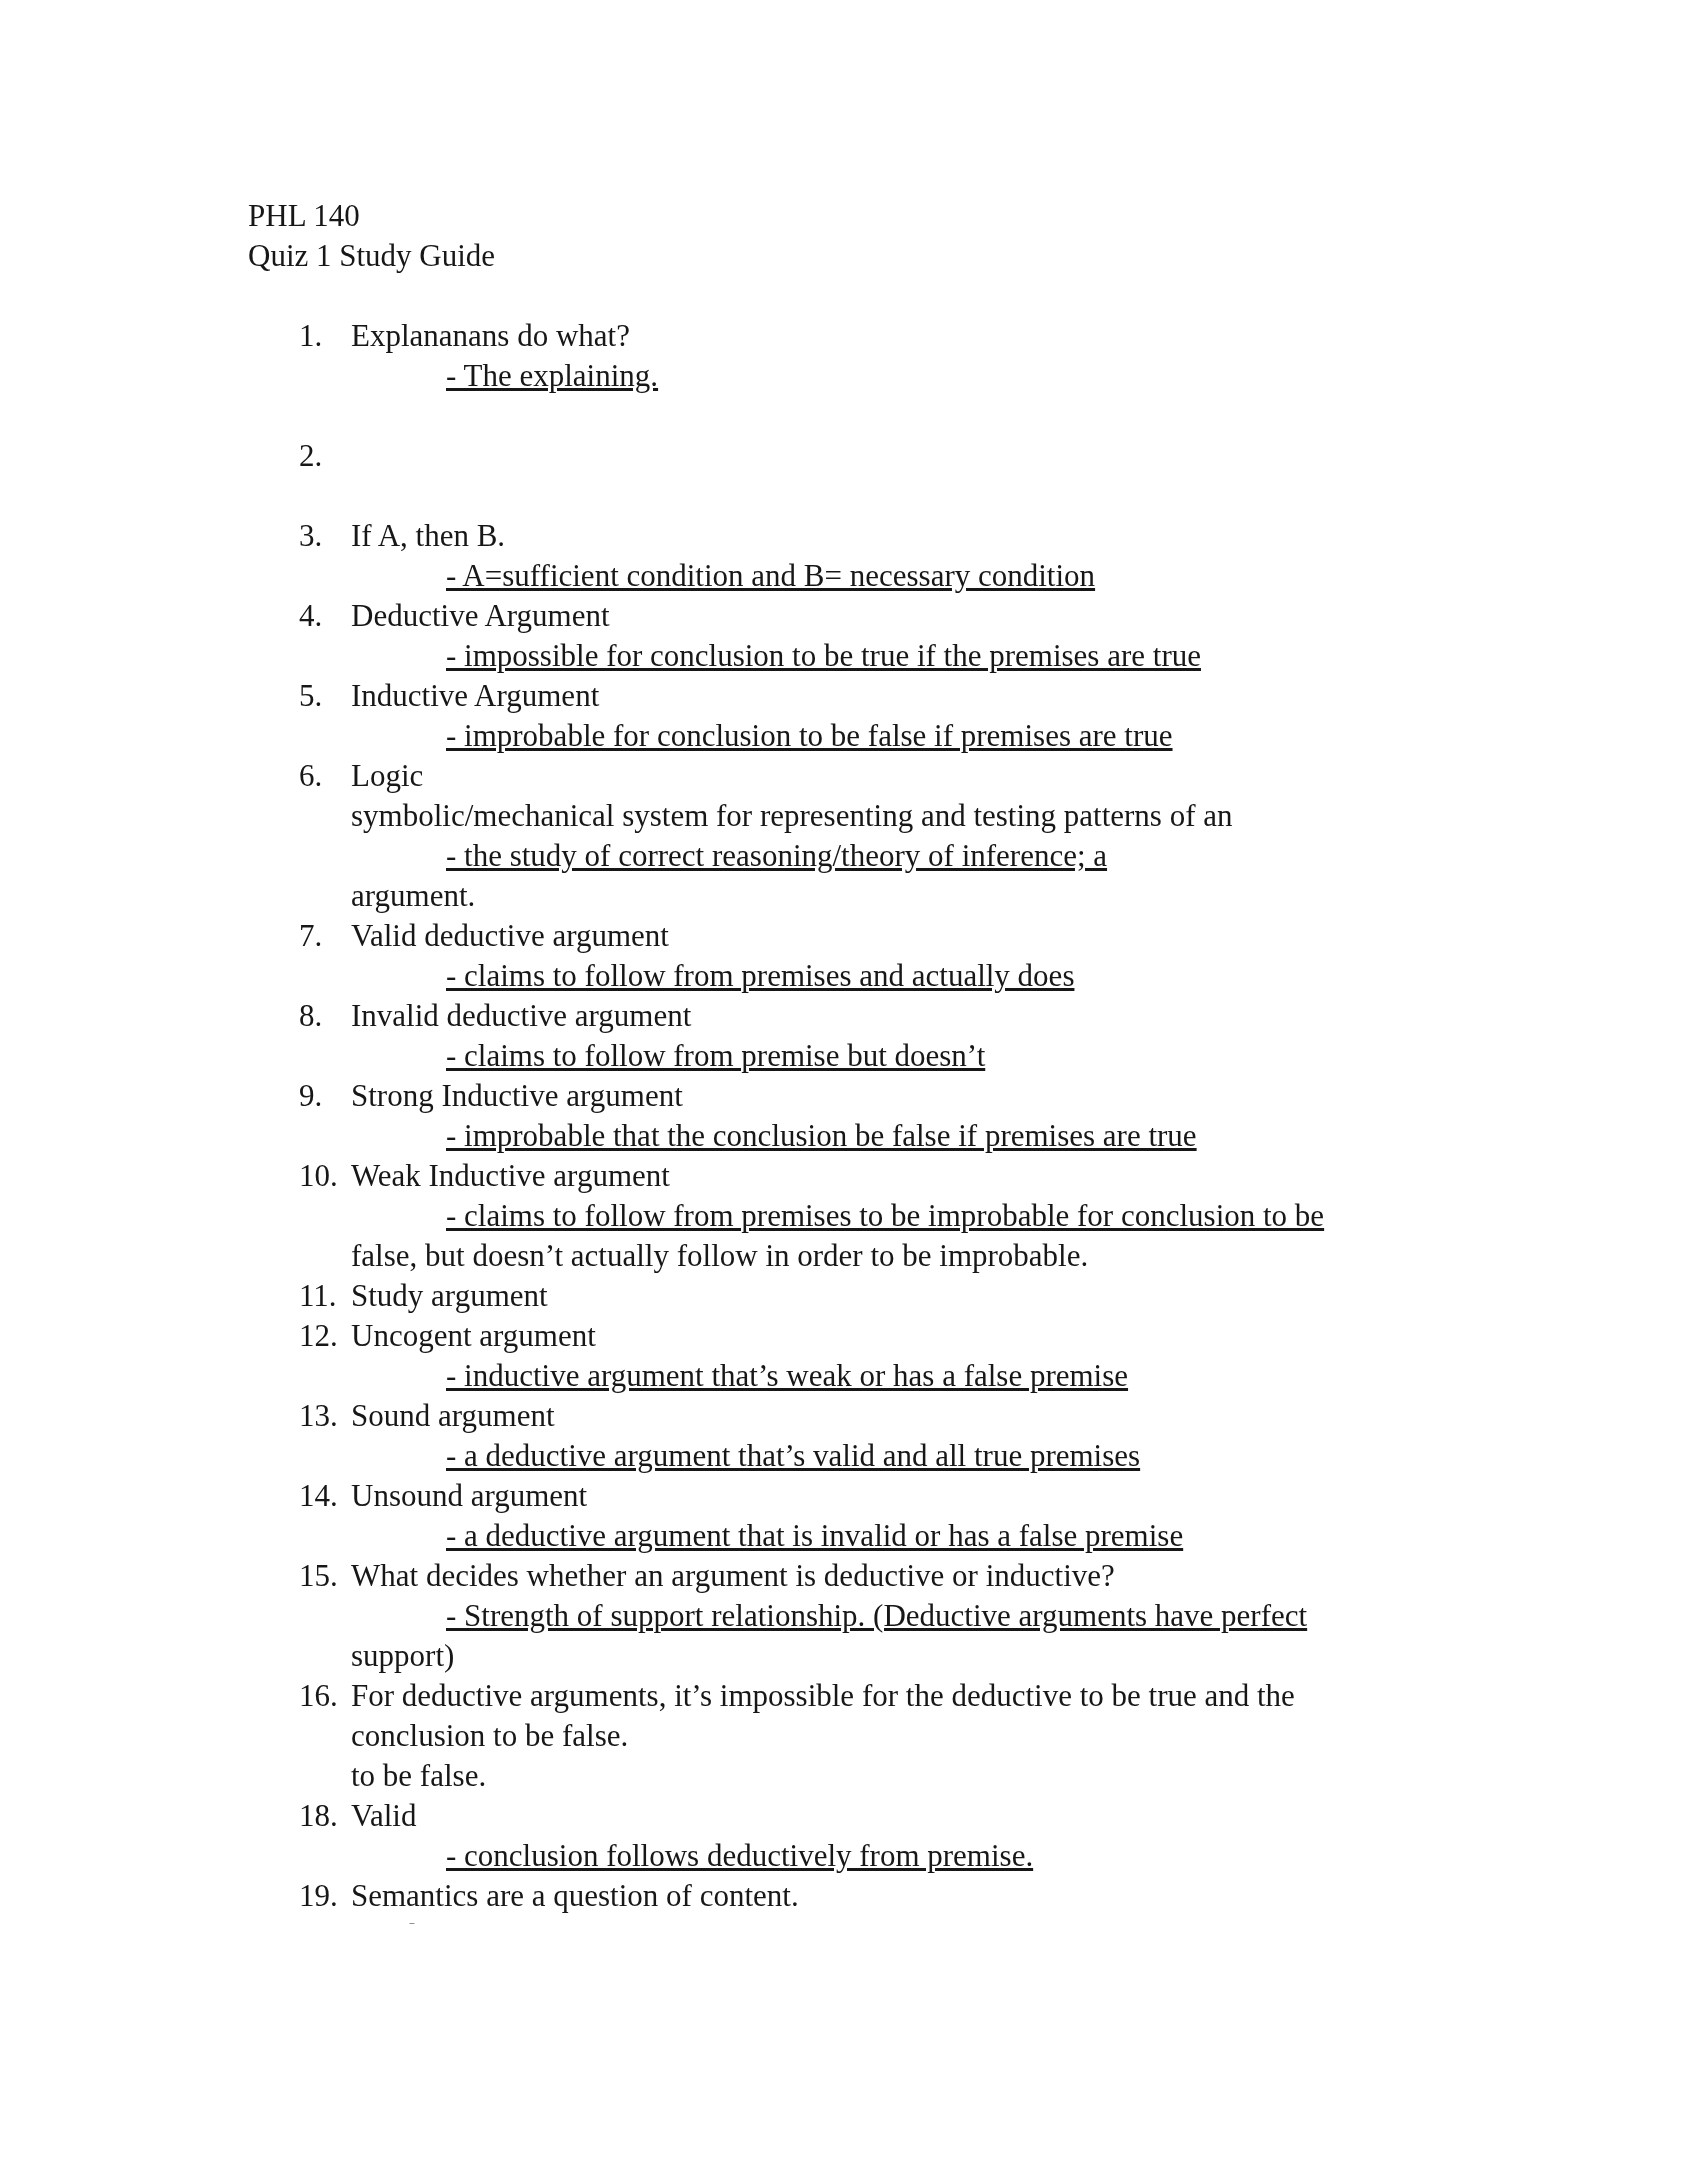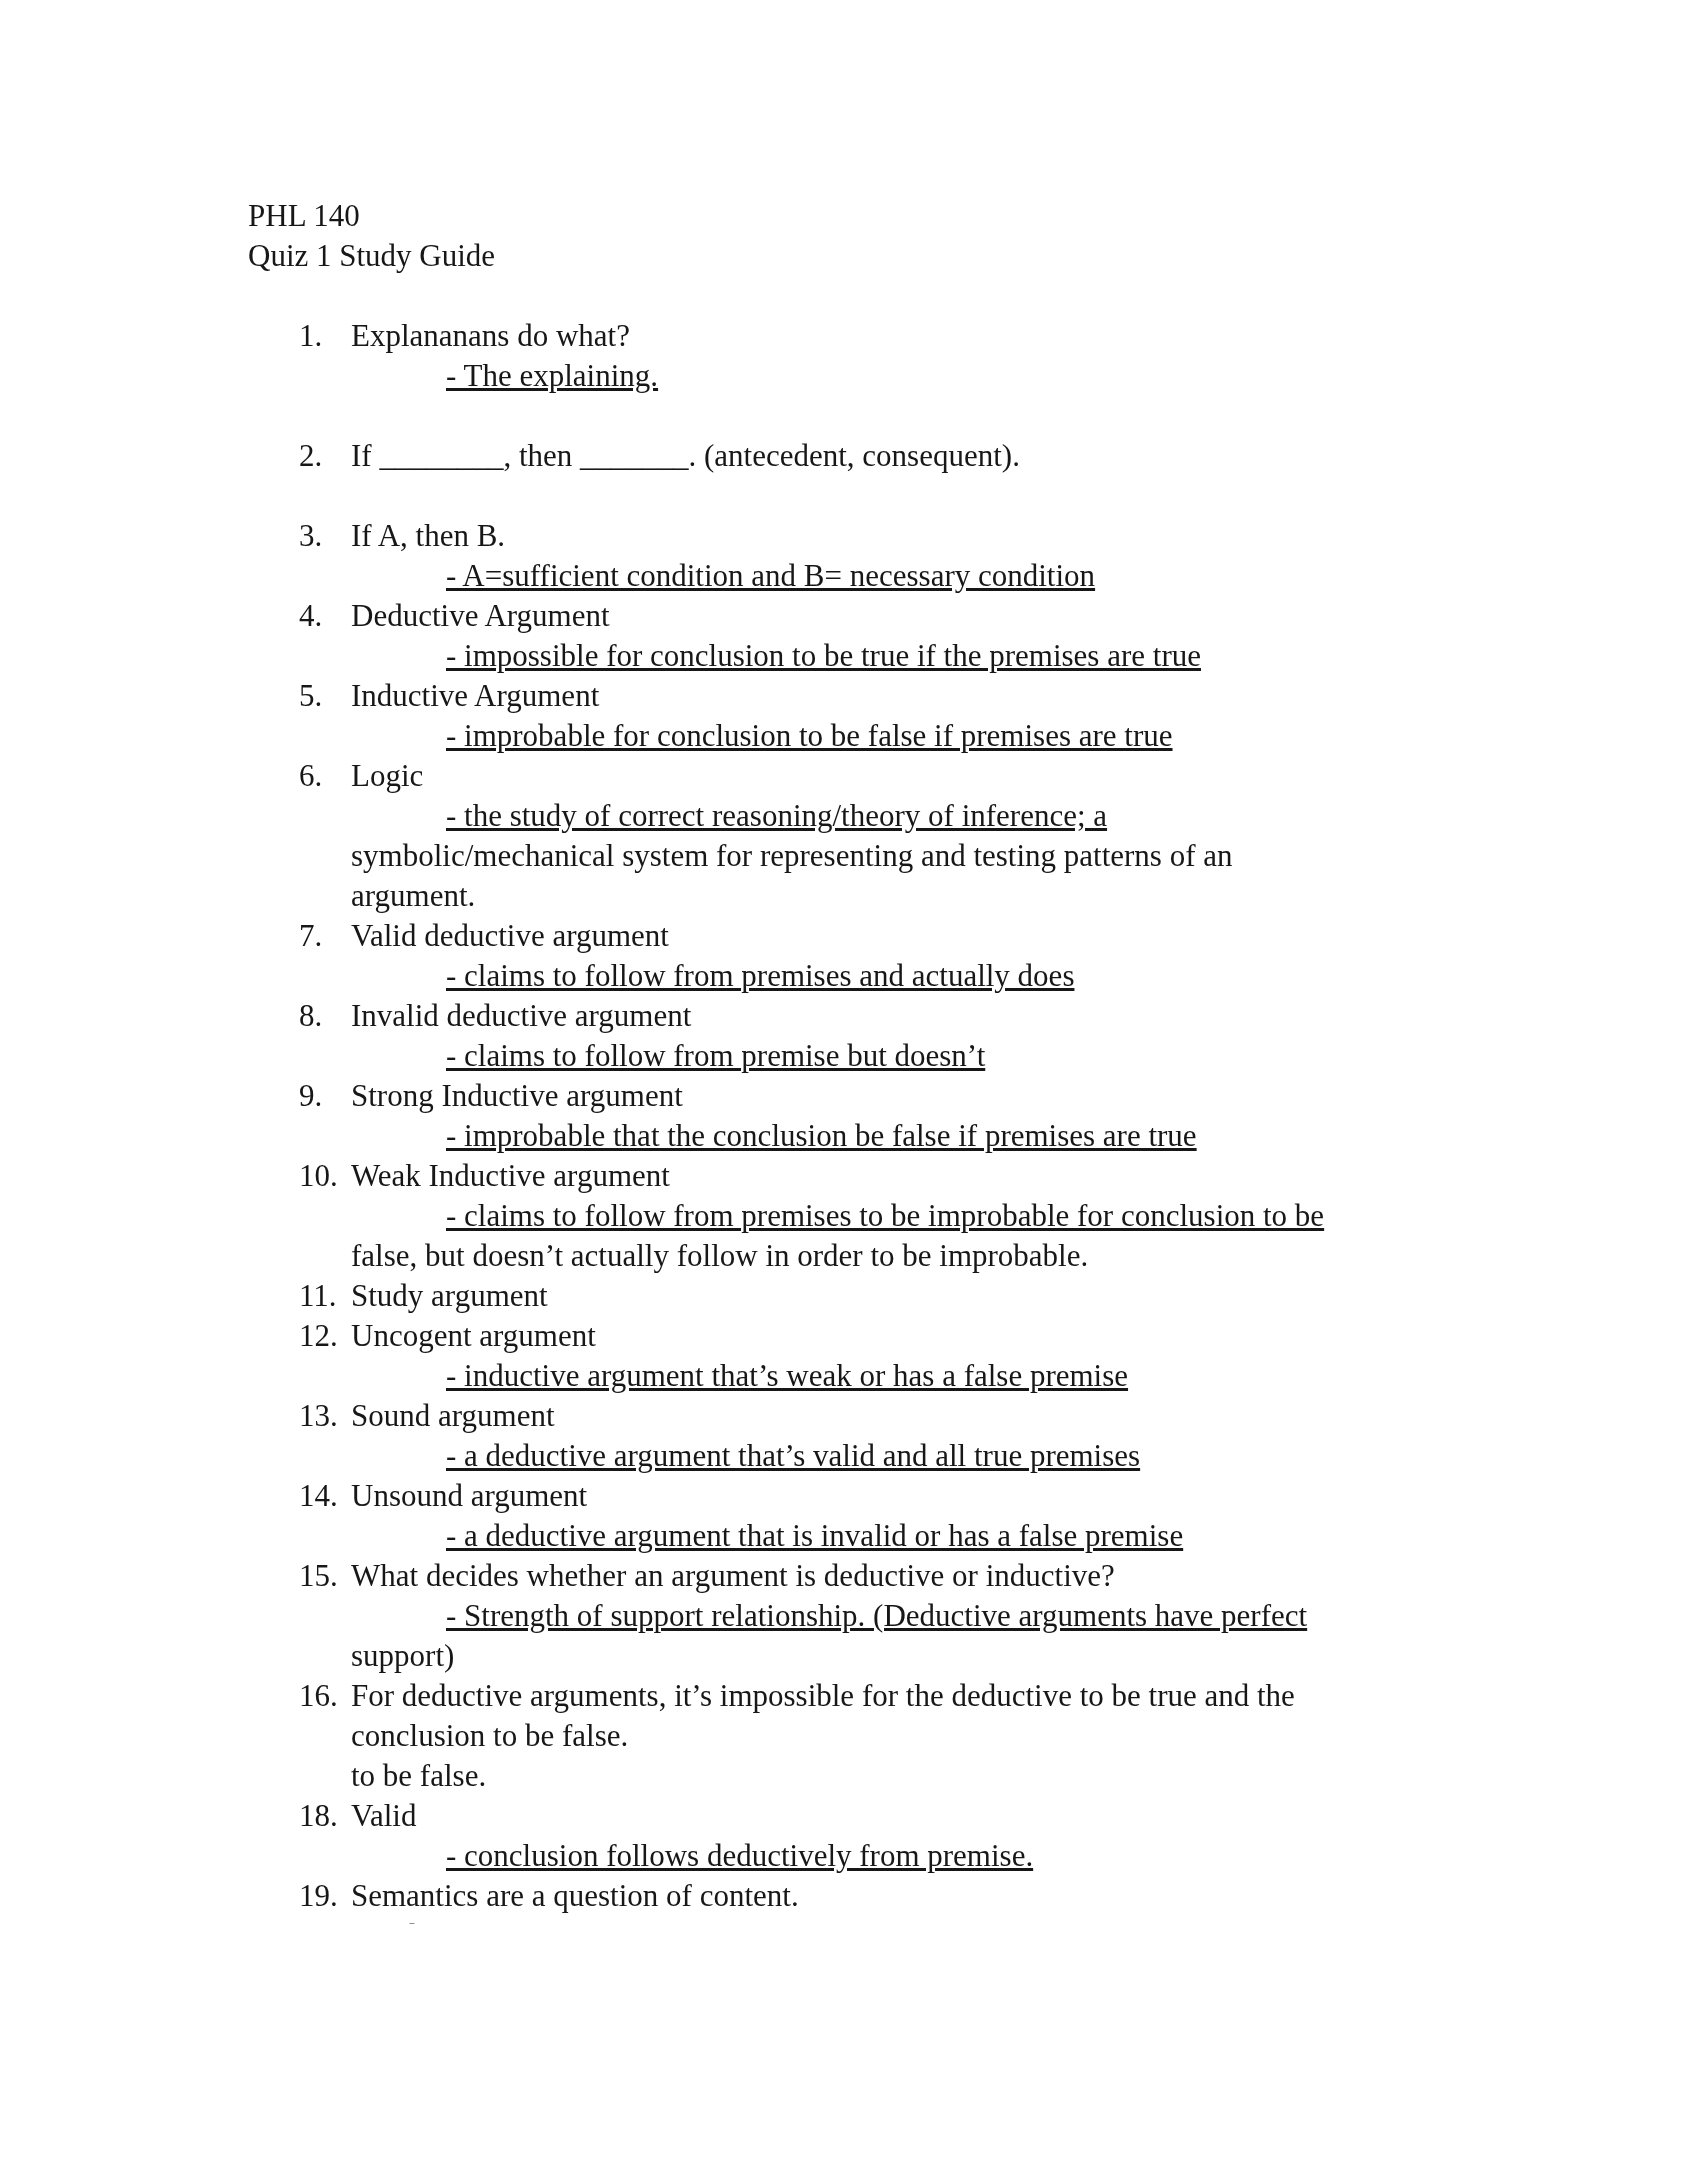--- a/index.html
+++ b/index.html
@@ -64,38 +64,38 @@
     <div class="doc-header">
       <div class="line title-line">PHL 140</div>
       <div class="line title-line">Quiz 1 Study Guide</div>
     </div>
     <ol class="study-list" id="study-list">
         <li class="item" style="margin-bottom: 40px;">
           <div class="line item-line"><span class="num">1.</span><span>Explananans do what?</span></div>
           <div class="line def-line">- The explaining.</div>
         </li>
         <li class="item" style="margin-bottom: 40px;">
-          <div class="line item-line"><span class="num">2.</span><span>If ________, then _______. (antecedent, consequent).</span></div>
+          <div class="line item-line"><span class="num">2.</span></div>
         </li>
         <li class="item">
           <div class="line item-line"><span class="num">3.</span><span>If A, then B.</span></div>
           <div class="line def-line">- A=sufficient condition and B= necessary condition</div>
         </li>
         <li class="item">
           <div class="line item-line"><span class="num">4.</span><span>Deductive Argument</span></div>
           <div class="line def-line">- impossible for conclusion to be true if the premises are true</div>
         </li>
         <li class="item">
           <div class="line item-line"><span class="num">5.</span><span>Inductive Argument</span></div>
           <div class="line def-line">- improbable for conclusion to be false if premises are true</div>
         </li>
         <li class="item">
           <div class="line item-line"><span class="num">6.</span><span>Logic</span></div>
+          <div class="line cont-line">symbolic/mechanical system for representing and testing patterns of an</div>
           <div class="line def-line">- the study of correct reasoning/theory of inference; a</div>
-          <div class="line cont-line">symbolic/mechanical system for representing and testing patterns of an</div>
           <div class="line cont-line">argument.</div>
         </li>
         <li class="item">
           <div class="line item-line"><span class="num">7.</span><span>Valid deductive argument</span></div>
           <div class="line def-line">- claims to follow from premises and actually does</div>
         </li>
         <li class="item">
           <div class="line item-line"><span class="num">8.</span><span>Invalid deductive argument</span></div>
           <div class="line def-line">- claims to follow from premise but doesn’t</div>
         </li>

